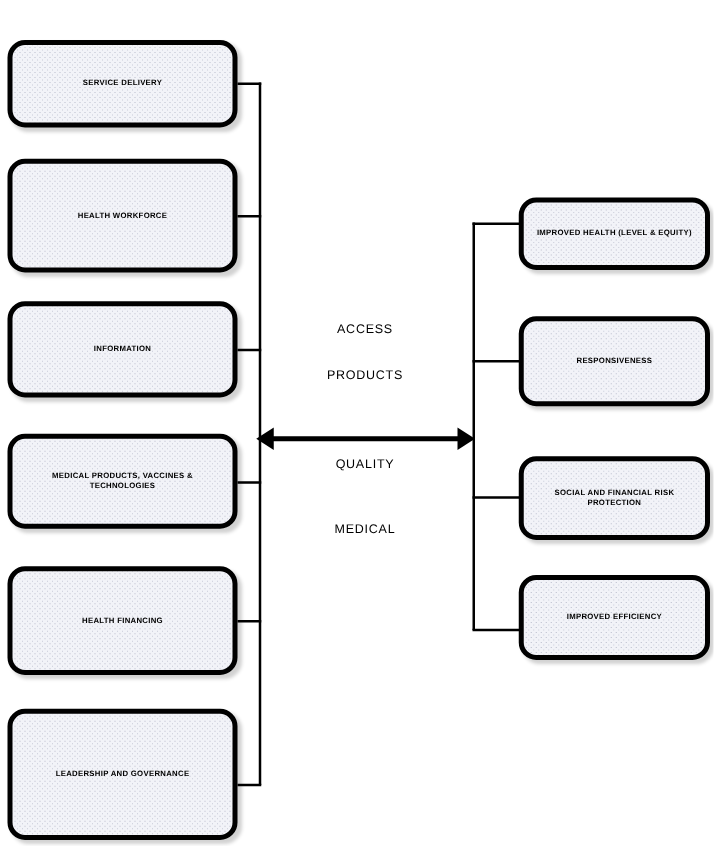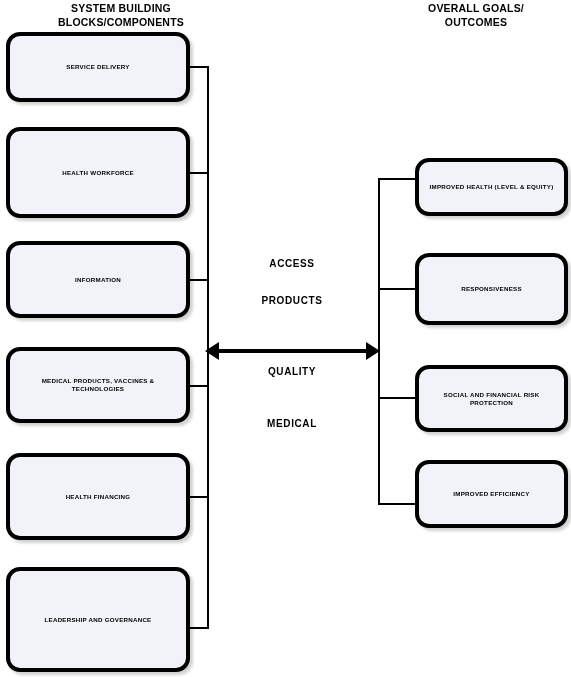--- a/index.html
+++ b/index.html
@@ -97,35 +97,31 @@
   }
   .arrow-head.left  { left: 0;   border-right: 14px solid #000000; }
   .arrow-head.right { right: 0;  border-left: 14px solid #000000; }
 
   
   .center-label {
     position: absolute;
     width: 120px;
     text-align: center;
     font-size: 10px;
-    font-weight: bold;
+    font-weight: normal;
     color: #000000;
     letter-spacing: 0.6px;
   }
 </style>
 </head>
 <body>
 
 <div id="diagram">
 
-  <div id="heading-left" class="col-heading">SYSTEM BUILDING
-BLOCKS/COMPONENTS</div>
 
-  <div id="heading-right" class="col-heading">OVERALL GOALS/
-OUTCOMES</div>
 
   <div class="line line-v" style="left:207px; top:66px; height:562px;"></div>
 
   <div class="line line-h" style="left:190px; top:66px;  width:19px;"></div>
   <div class="line line-h" style="left:190px; top:172px; width:19px;"></div>
   <div class="line line-h" style="left:190px; top:279px; width:19px;"></div>
   <div class="line line-h" style="left:190px; top:385px; width:19px;"></div>
   <div class="line line-h" style="left:190px; top:496px; width:19px;"></div>
   <div class="line line-h" style="left:190px; top:627px; width:19px;"></div>
 

